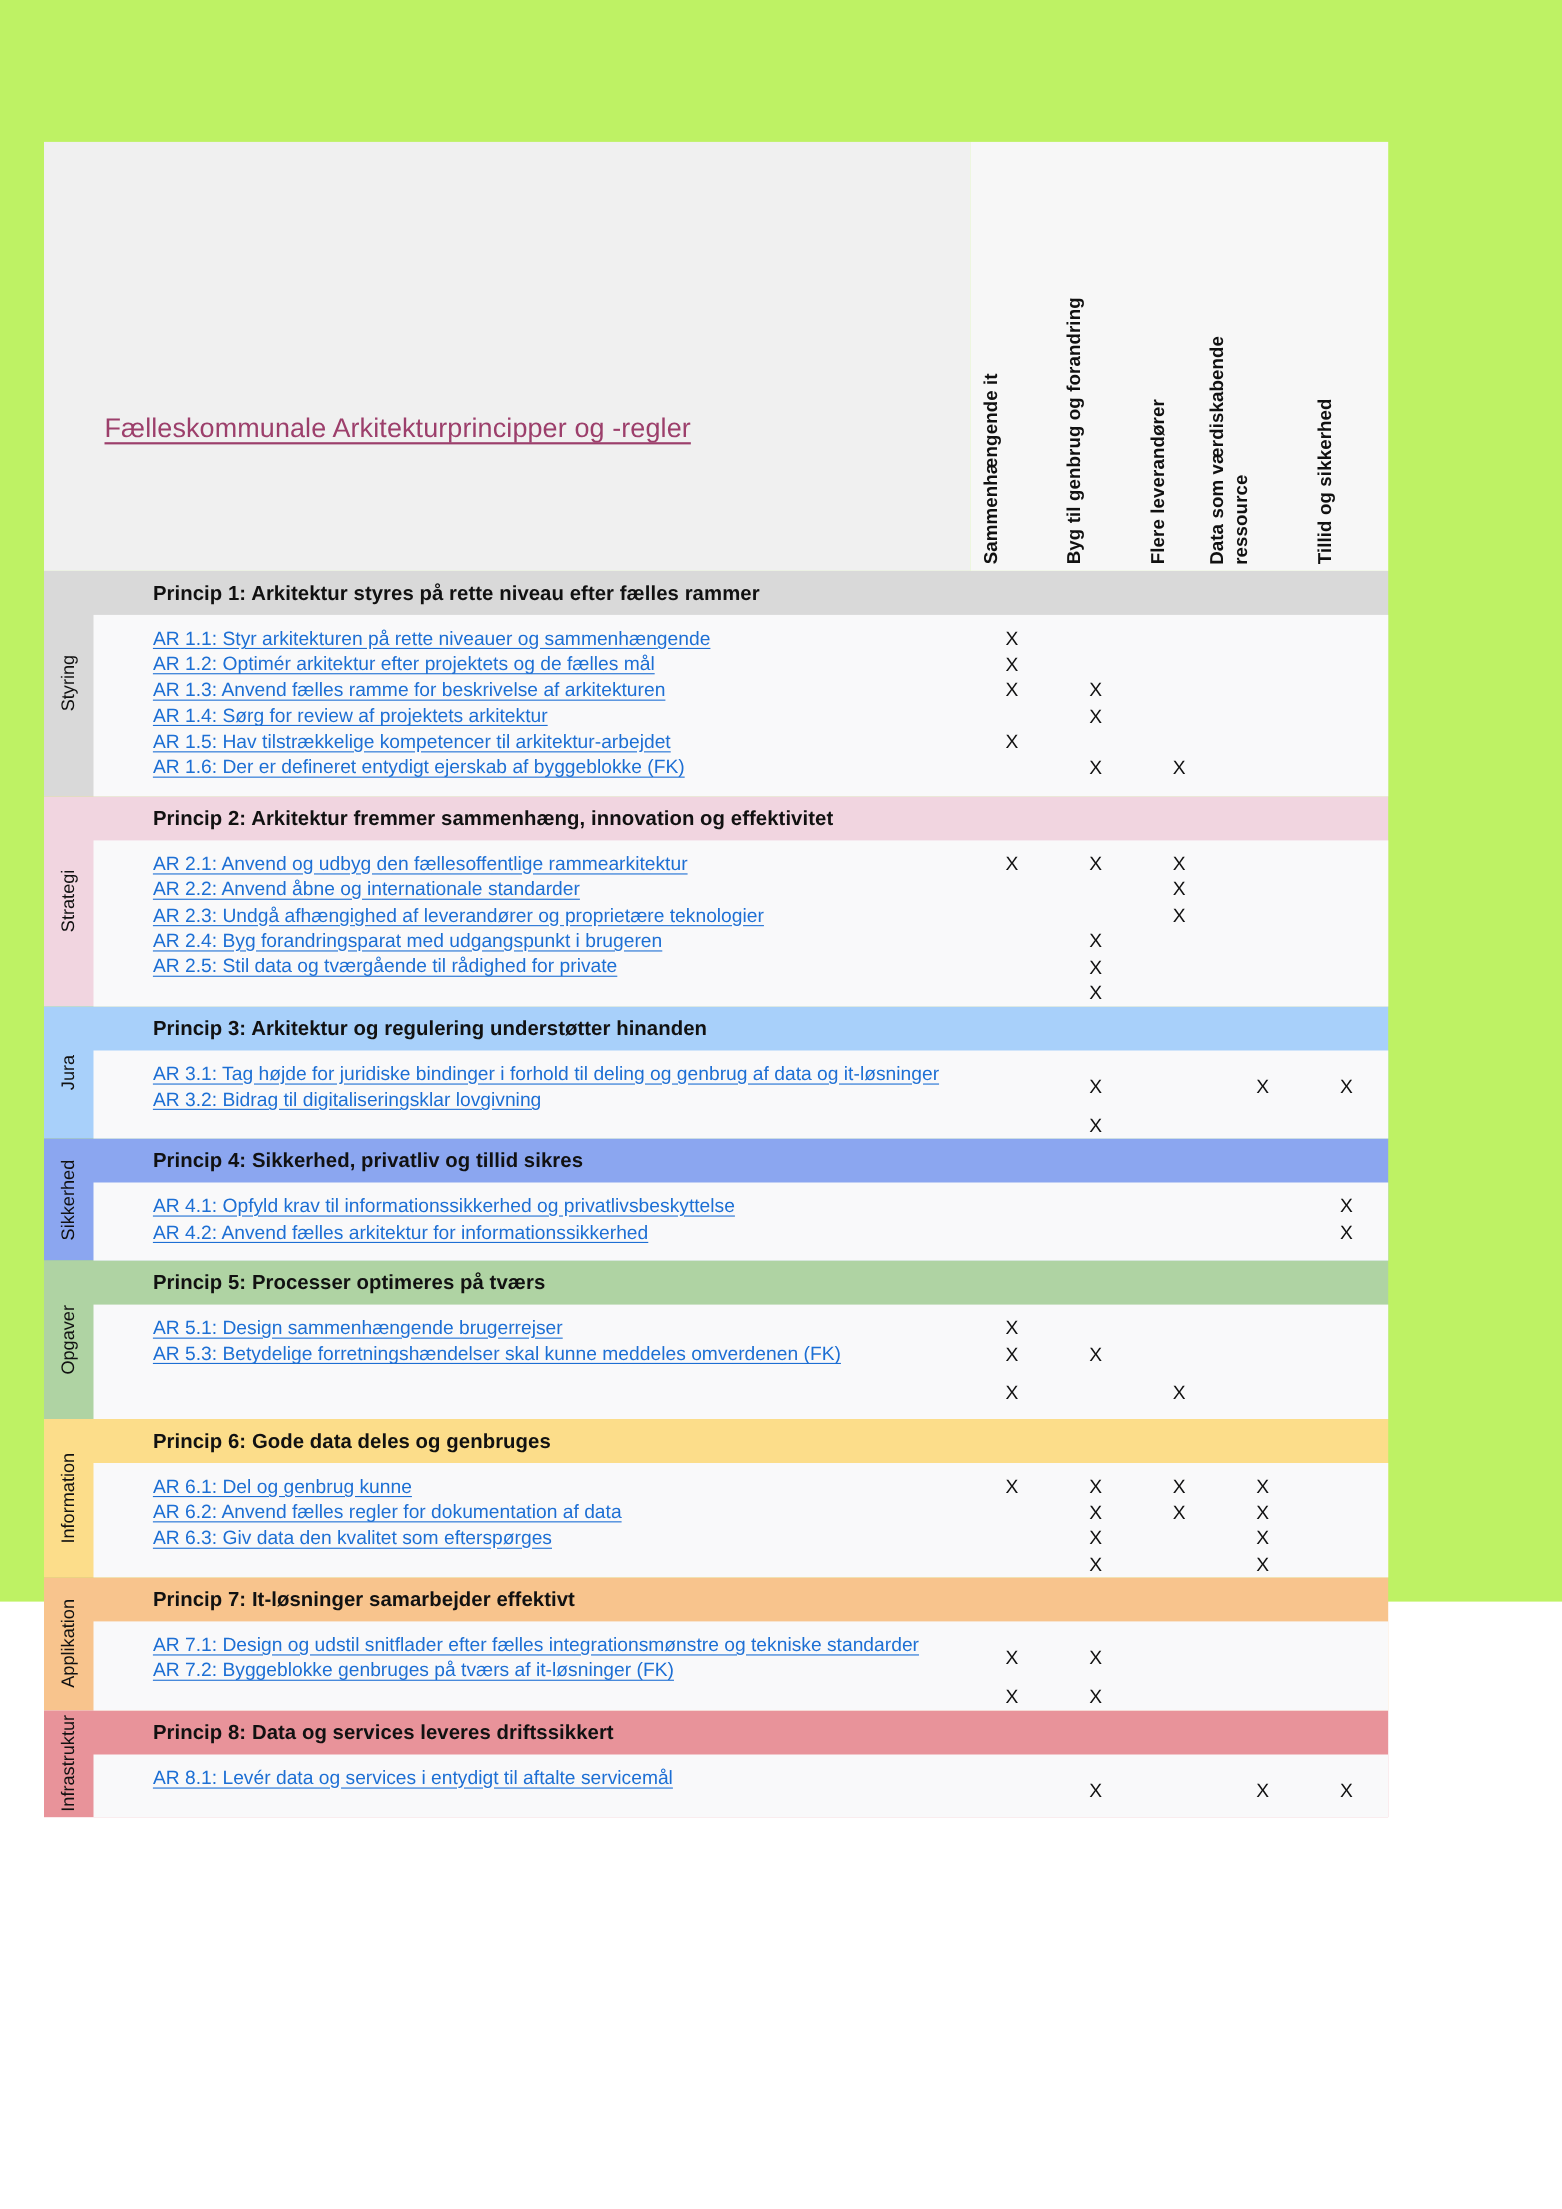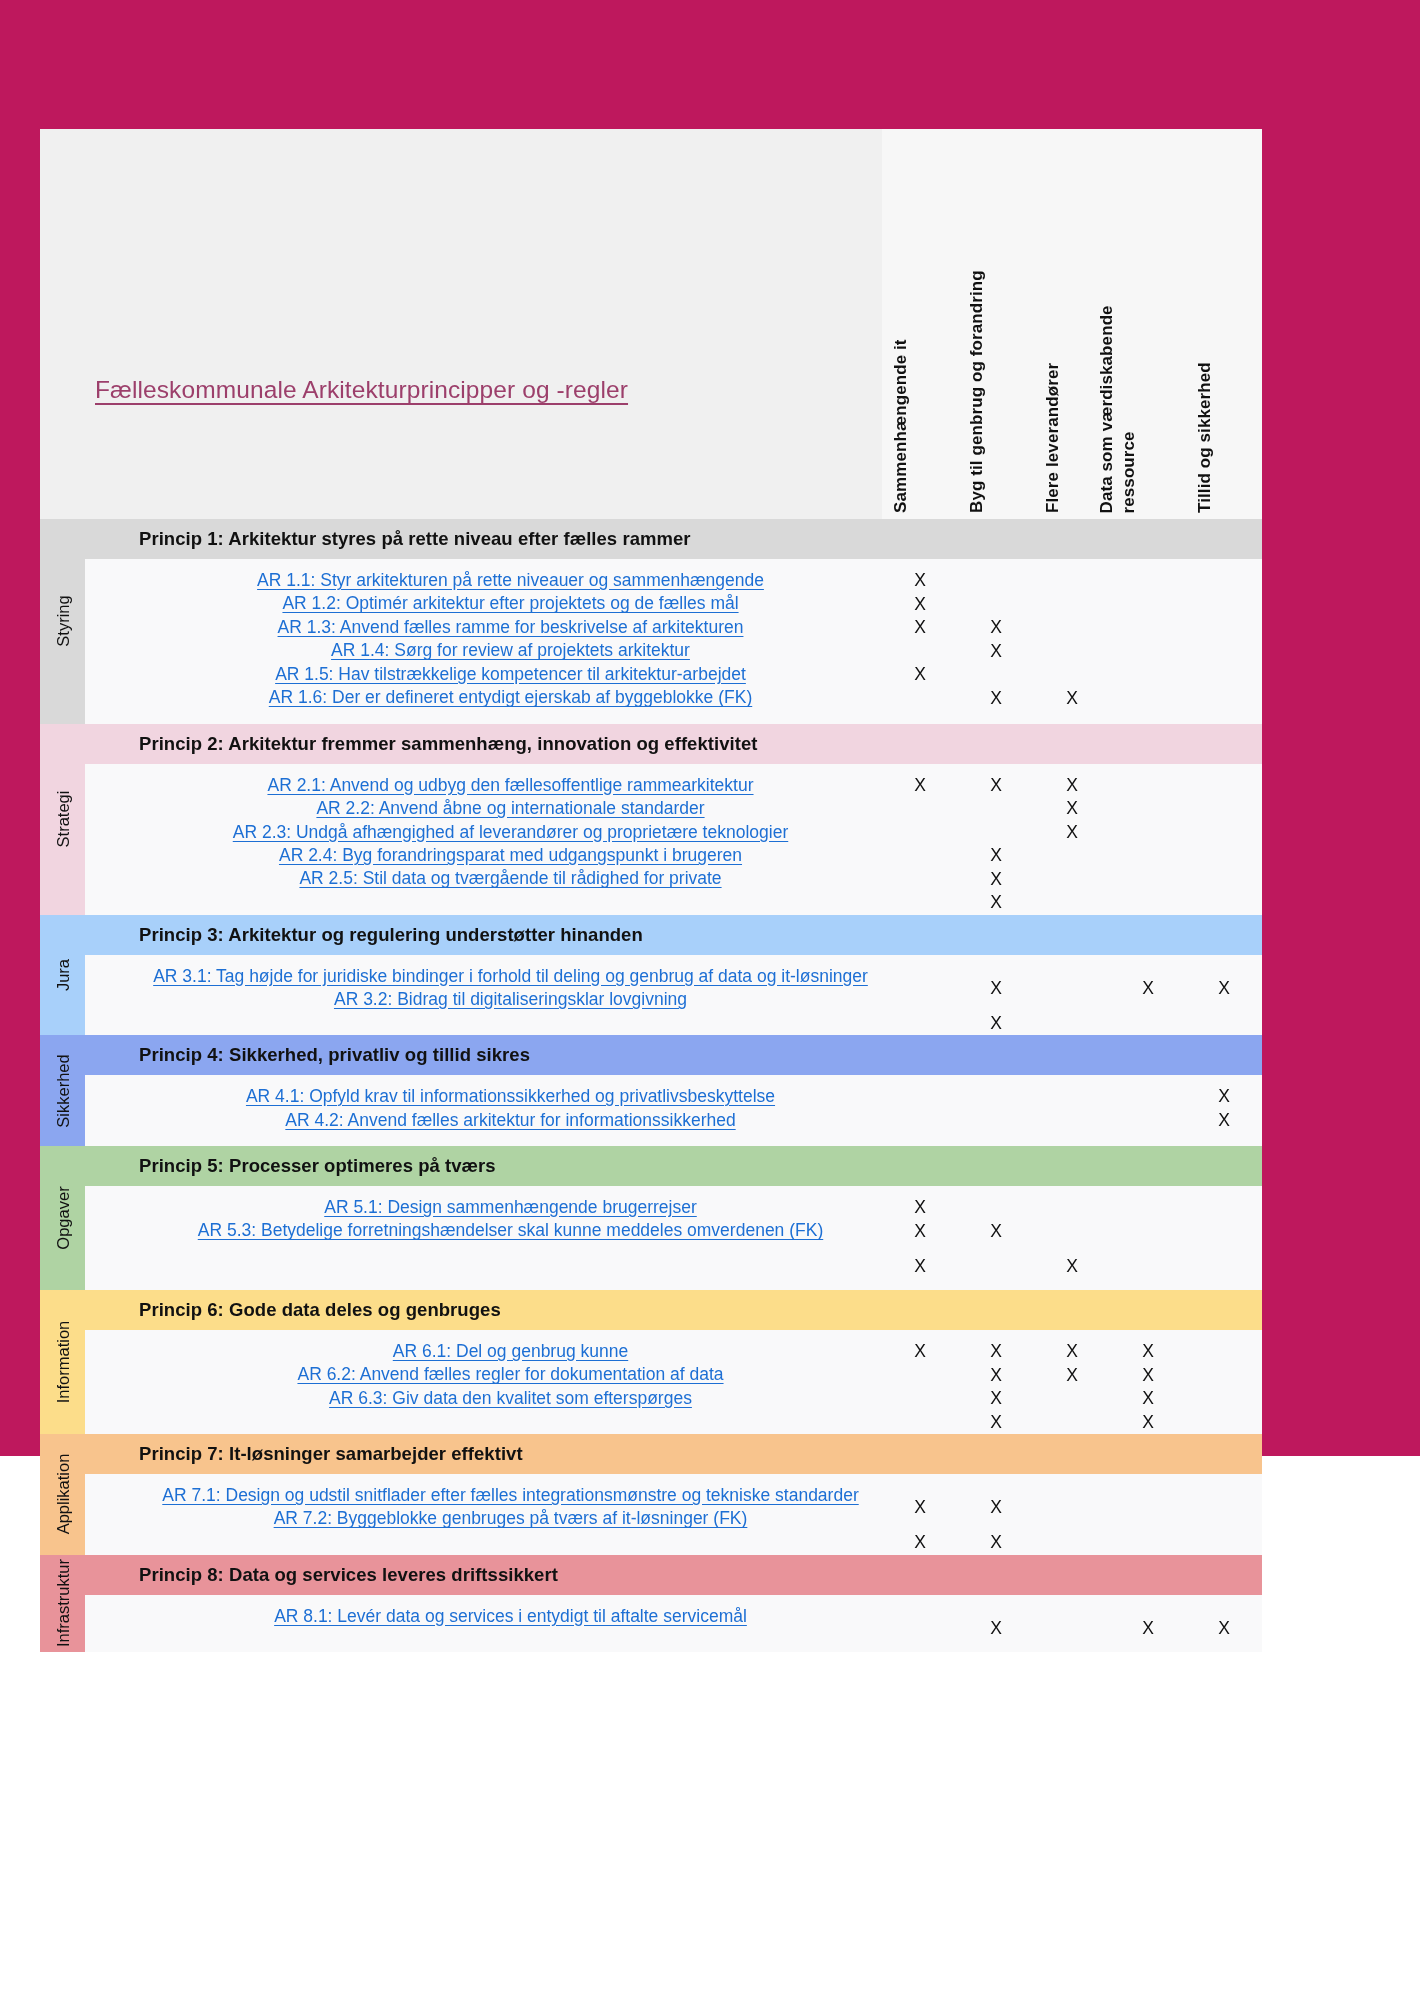--- a/index.html
+++ b/index.html
@@ -1,21 +1,21 @@
 <!DOCTYPE html>
 <html lang="da"><head>
 <meta charset="utf-8">
 <style>
   html,body{margin:0;padding:0;background:#ffffff;}
   body{
     width:1420px;height:2008px;
     font-family:"Liberation Sans", sans-serif;
     -webkit-font-smoothing:antialiased;
   }
-  .page{position:relative;width:1420px;height:1456px;background:#be185d;}
+  .page{position:relative;width:1420px;height:1456px;background:#bef264;}
 
   .matrix{
     position:absolute;
     left:40px; top:129px;
     width:1222px;
   }
 
   
   .header-band{display:flex;height:390px;}
   .header-title-cell{
@@ -71,21 +71,21 @@
     position:relative;
   }
   .cat-label{
     position:absolute;
     top:50%; left:50%;
     transform:translate(-50%,-50%) rotate(-90deg);
     white-space:nowrap;
     font-size:16.5px;
     color:#111;
   }
-  .sec-body{flex:1 1 auto;display:flex;flex-direction:column;text-align:center;}
+  .sec-body{flex:1 1 auto;display:flex;flex-direction:column;}
 
   .princip-row{
     height:40px;
     display:flex;
     align-items:center;
   }
   .princip-title{
     padding-left:54px;
     font-size:18.5px;
     font-weight:bold;

